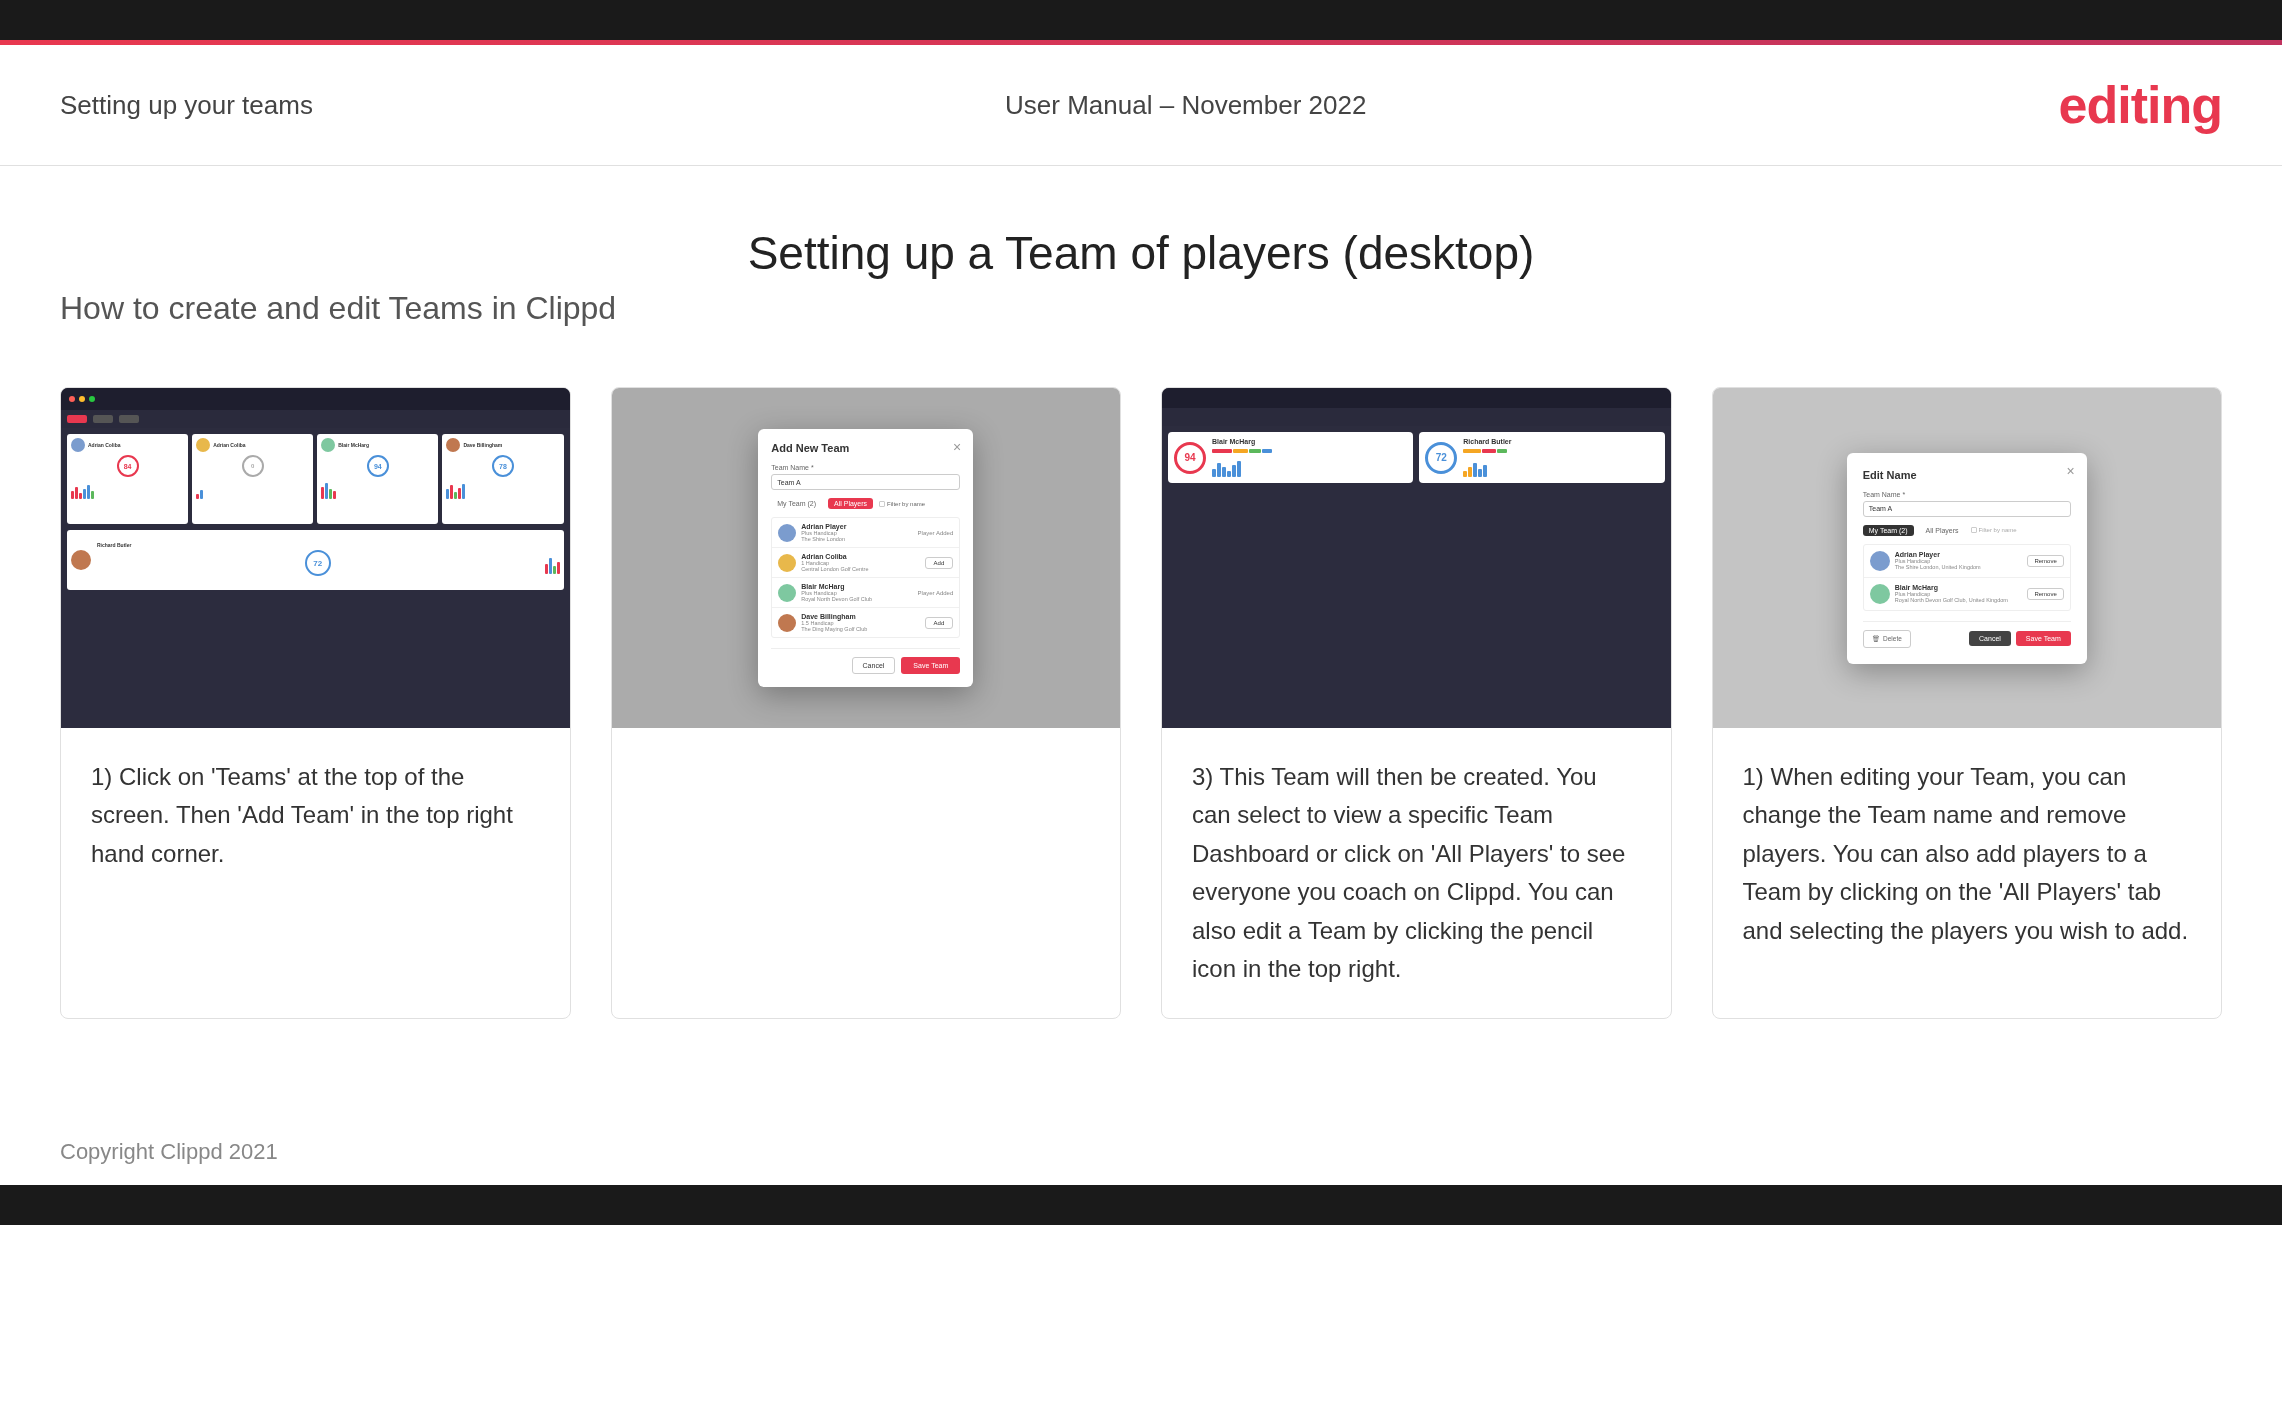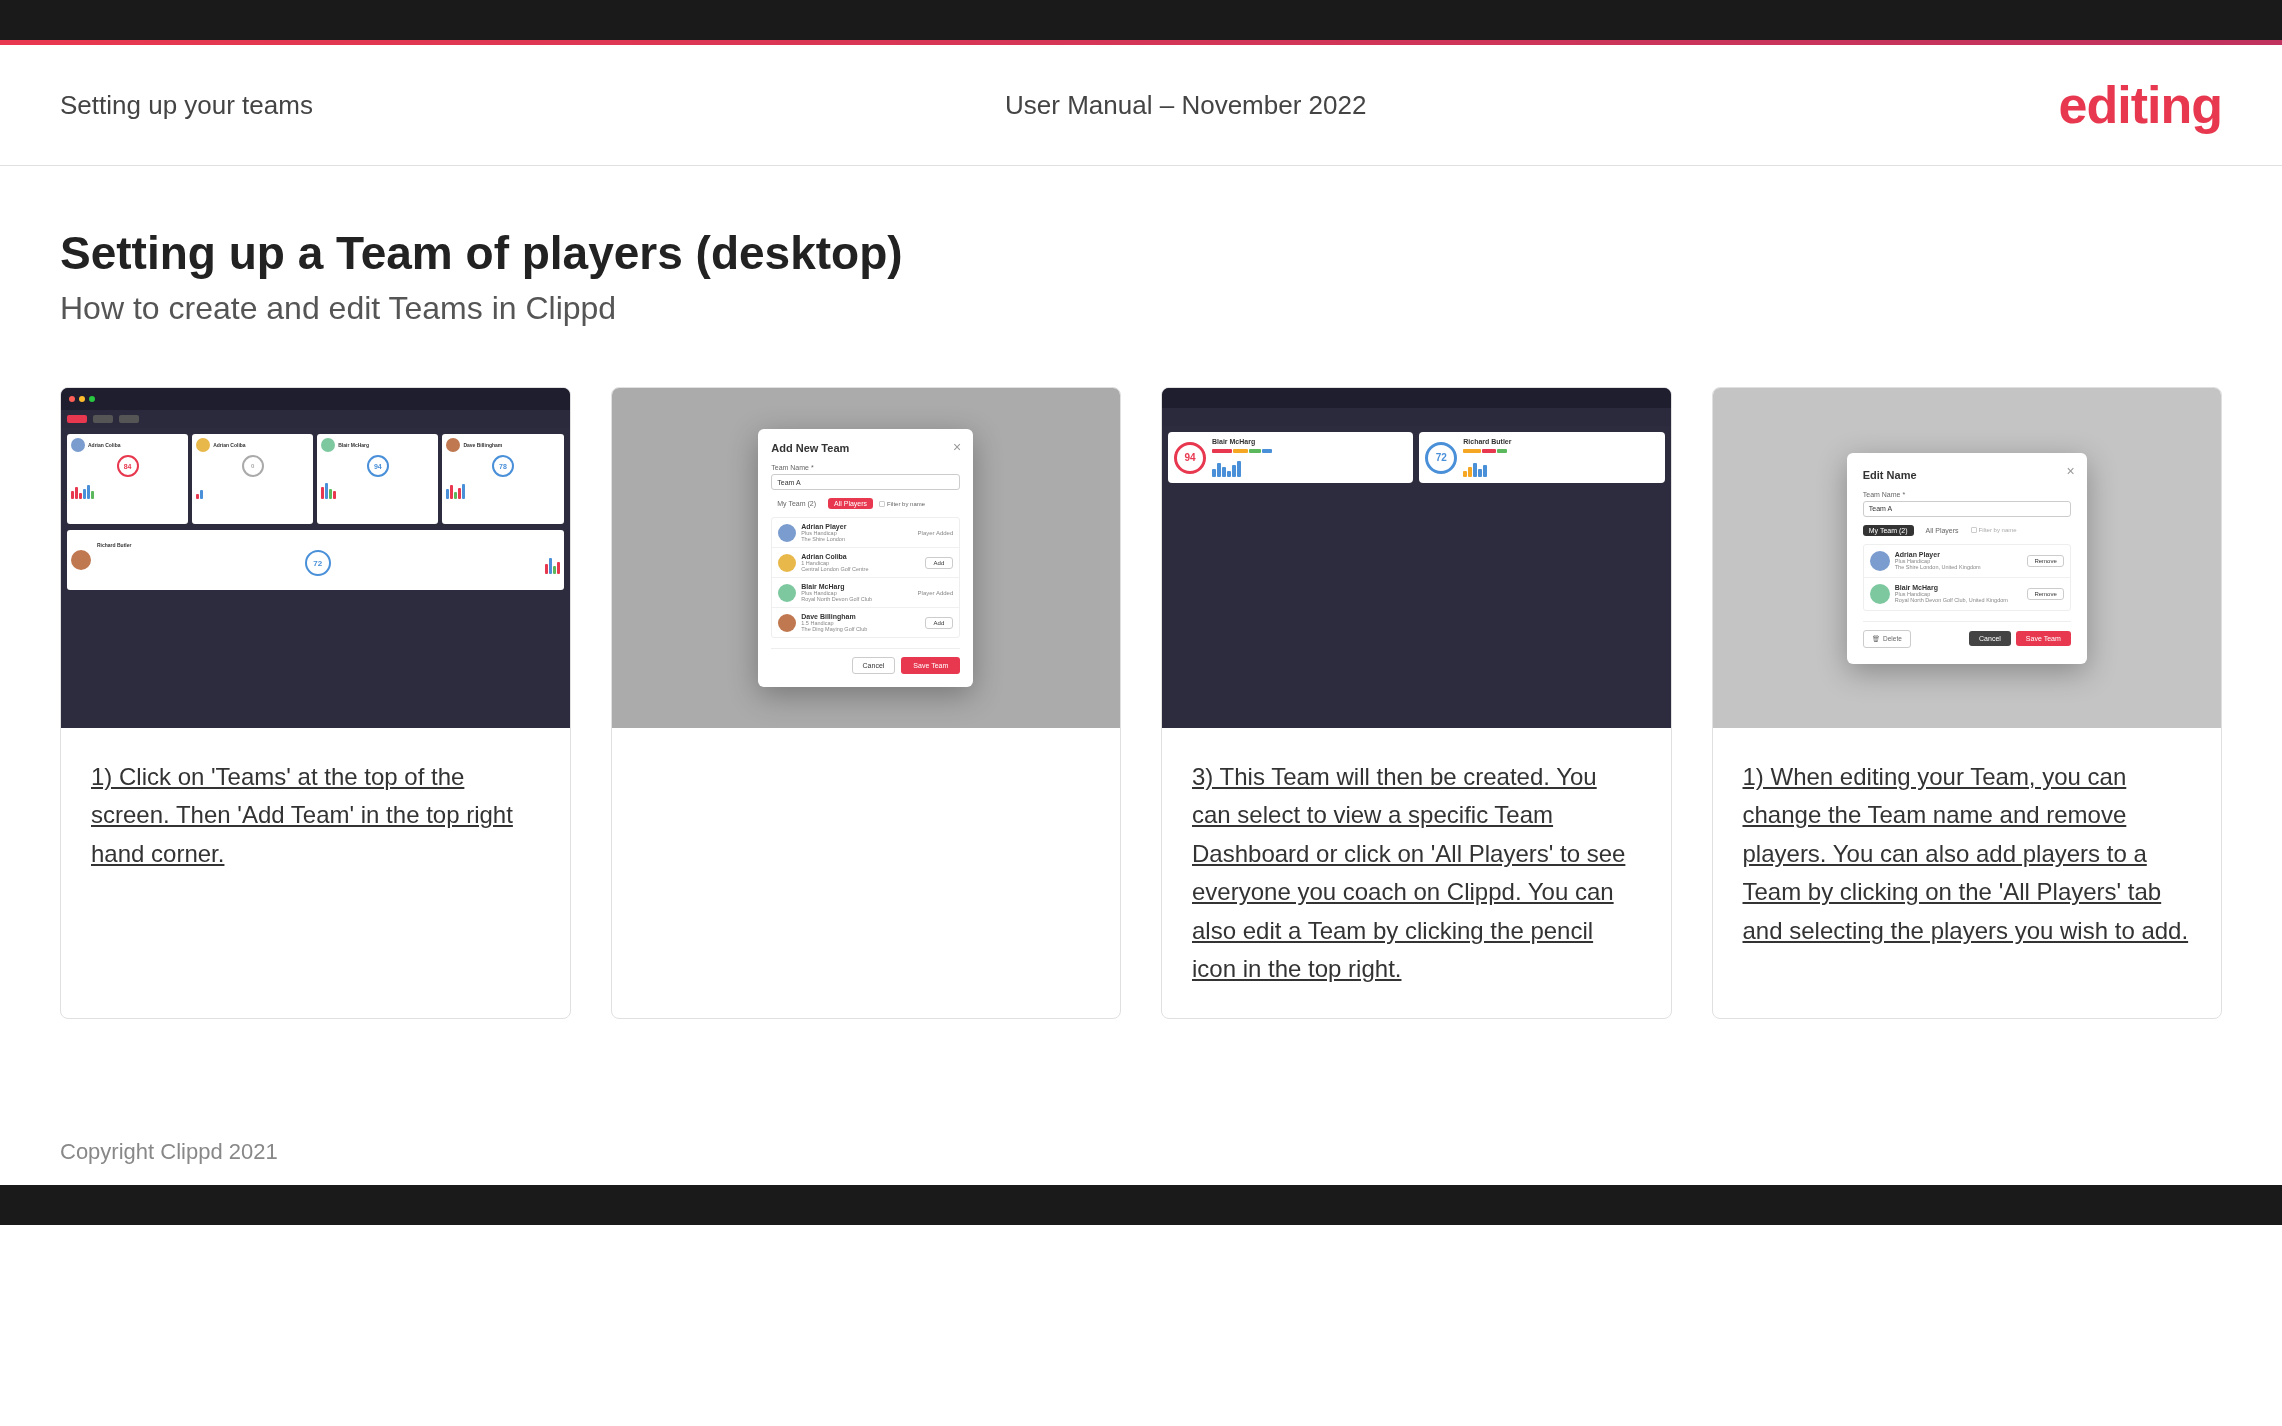--- a/index.html
+++ b/index.html
@@ -51,23 +51,24 @@
       letter-spacing: -1px;
     }
 
     
     .main-content {
       padding: 60px 60px 40px;
     }
 
     .page-title {
       font-size: 46px;
-      font-weight: 700;
+      font-weight: 400;
       color: #222;
       margin-bottom: 10px;
+      text-align: center;
     }
 
     .page-subtitle {
       font-size: 32px;
       color: #555;
       margin-bottom: 60px;
     }
 
     
     .cards-grid {
@@ -92,21 +93,20 @@
       display: flex;
       align-items: center;
       justify-content: center;
     }
 
     .card-text {
       padding: 30px;
       font-size: 24px;
       line-height: 1.6;
       color: #333;
-      text-decoration: underline;
     }
 
     
     .screenshot-1 {
       background: #2c2c3e;
       width: 100%;
       height: 100%;
       position: relative;
     }
 

